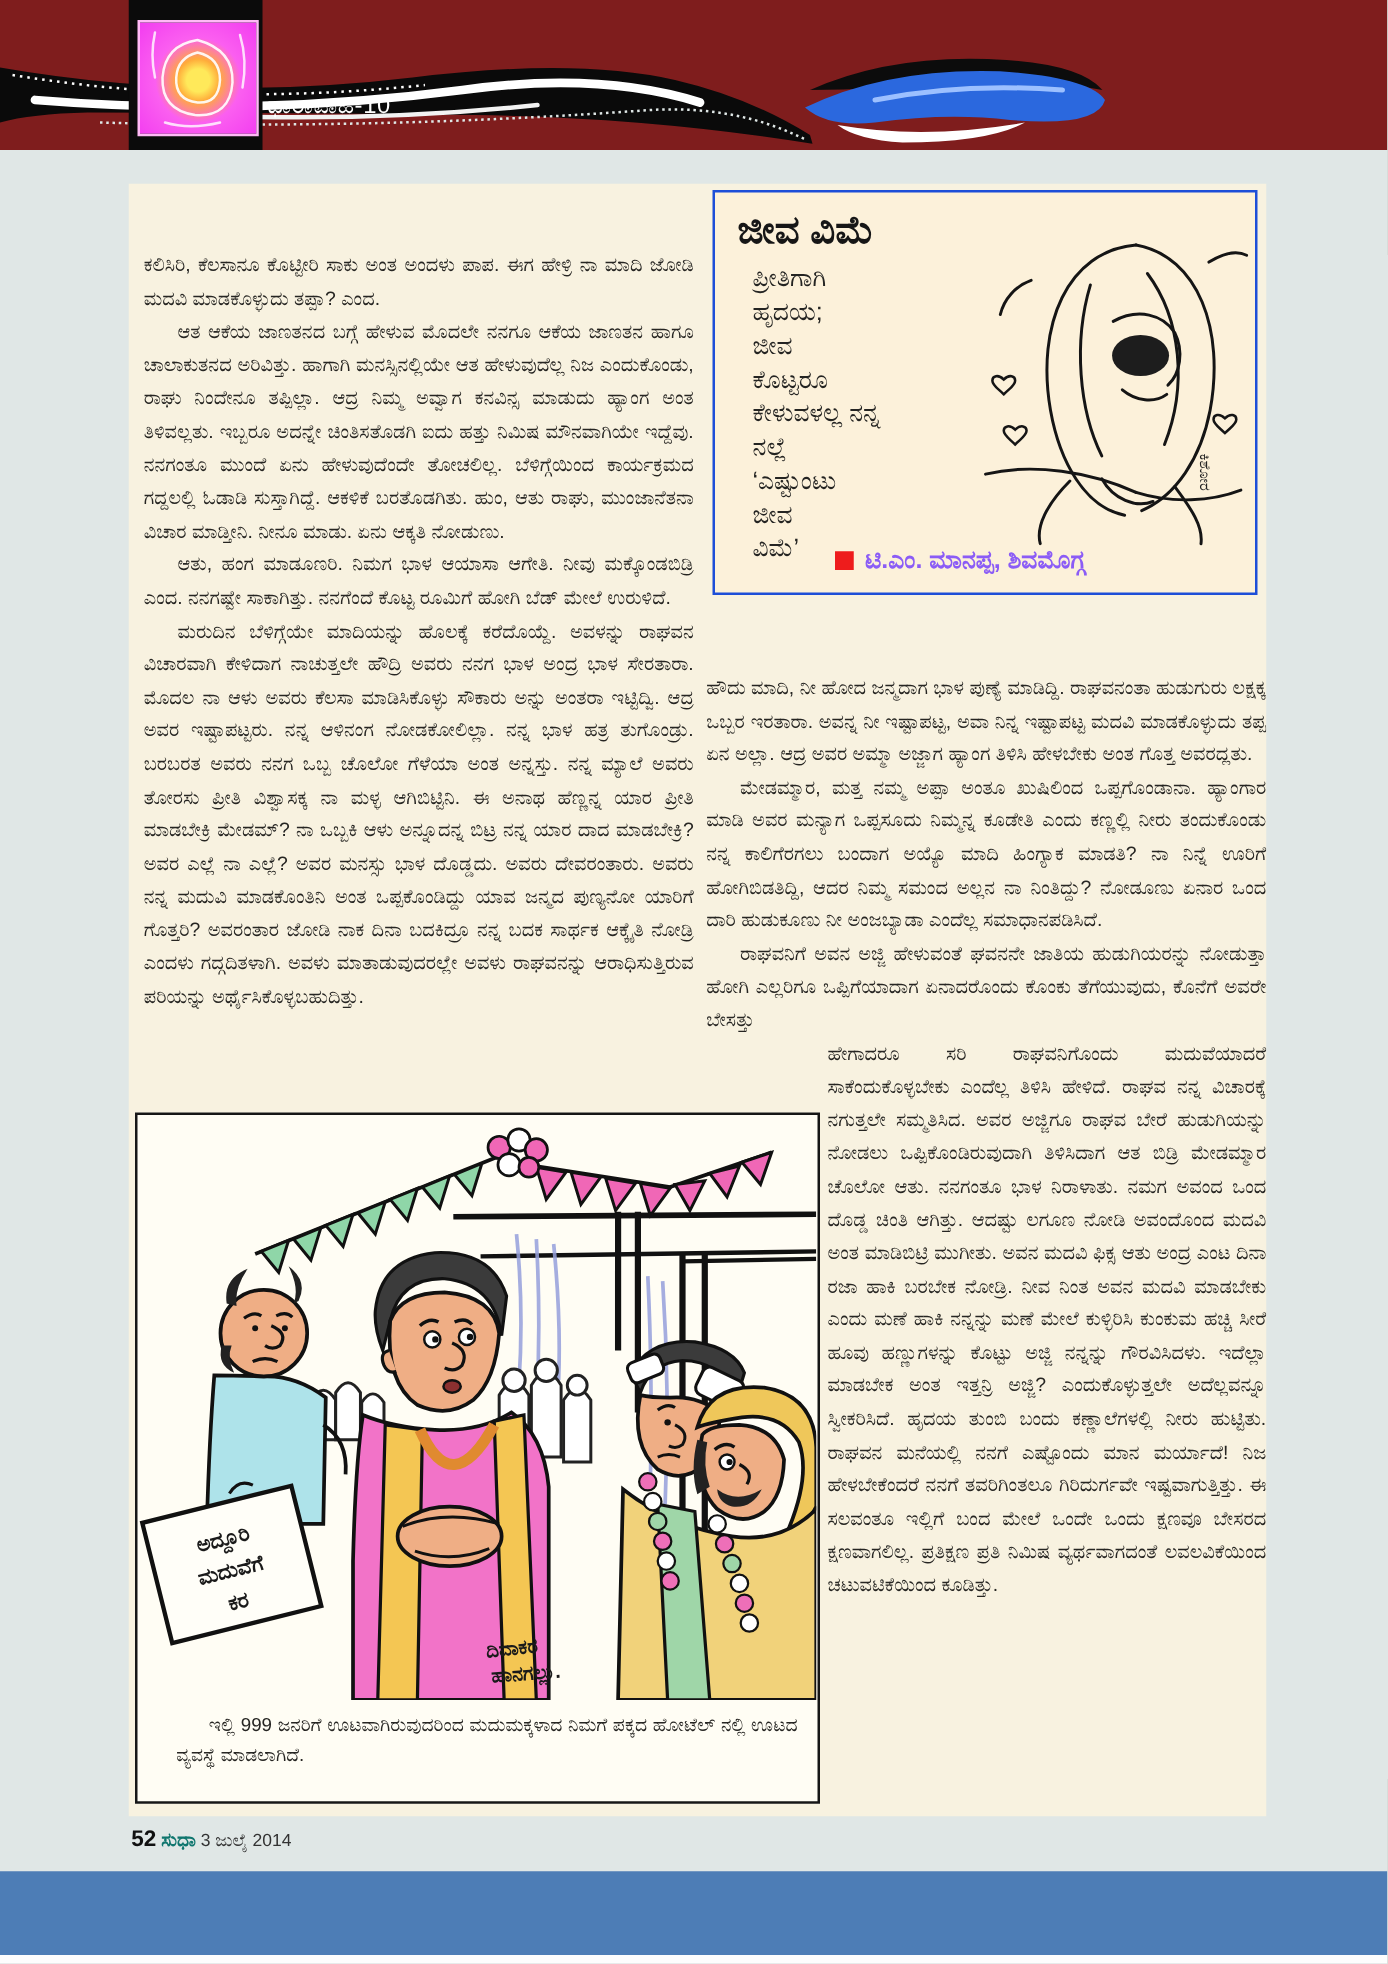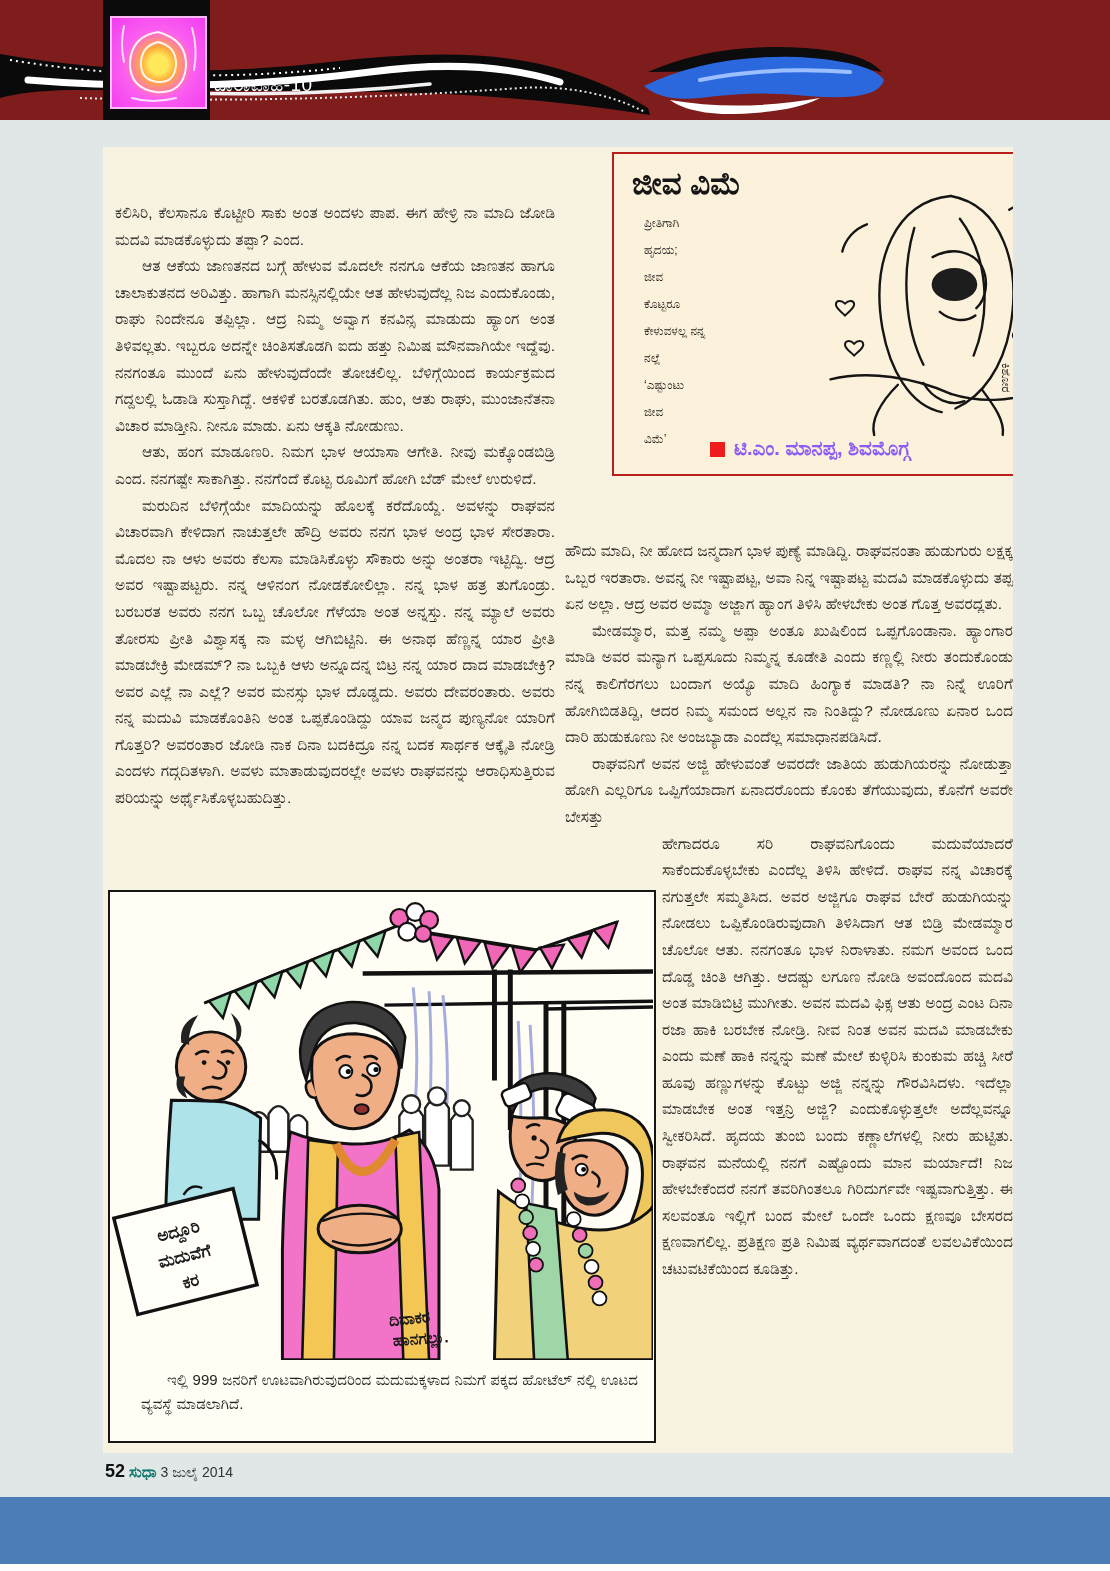--- a/index.html
+++ b/index.html
@@ -17,23 +17,23 @@
   
   .content{position:absolute;left:103px;top:147px;width:910px;height:1306px;background:#f8f2e0;overflow:hidden;}
   .col{position:absolute;font-size:15.5px;line-height:26.6px;text-align:justify;margin-top:39px;}
   .col p{margin:0;}
   .col p.ind{text-indent:27px;}
   .left-col{left:12px;top:14px;width:440px;}
   .right-col{left:462px;top:352px;width:448px;}
   .rc-narrow{margin-left:97px;width:351px;}
   
   .inset{position:absolute;left:467px;top:5px;width:436px;height:324px;background:#fcf1da;
-         border:2px solid #b91c1c;box-sizing:border-box;margin-left:42px;}
+         border:2px solid #1d4ed8;box-sizing:border-box;}
   .inset-title{font-size:31px;font-weight:bold;margin:12px 0 8px 18px;color:#161616;}
-  .poem{margin-left:30px;font-size:12px;line-height:27px;color:#242422;width:160px;}
+  .poem{margin-left:30px;font-size:20px;line-height:27px;color:#242422;width:160px;}
   .inset-illustration{position:absolute;right:4px;top:16px;}
   .inset-author{position:absolute;left:96px;bottom:14px;font-size:20px;font-weight:bold;color:#8b5cf6;}
   .red-sq{display:inline-block;width:15px;height:15px;background:#ee1c1c;margin-right:9px;vertical-align:-2px;}
   
   .cartoon-box{position:absolute;left:5px;top:743px;width:548px;height:553px;background:#fffdf4;
                border:2.5px solid #161616;box-sizing:border-box;}
   .caption{padding:4px 16px 0 31px;font-size:15px;line-height:24px;text-align:justify;}
   .caption span{display:block;text-indent:26px;}
   
   .footer{position:absolute;left:105px;top:1461px;font-size:14px;color:#333;}
@@ -122,21 +122,21 @@
     <div class="col left-col">
       <p>ಕಲಿಸಿರಿ, ಕೆಲಸಾನೂ ಕೊಟ್ಟೀರಿ ಸಾಕು ಅಂತ ಅಂದಳು ಪಾಪ. ಈಗ ಹೇಳ್ರಿ ನಾ ಮಾದಿ ಜೋಡಿ ಮದವಿ ಮಾಡಕೊಳ್ಳುದು ತಪ್ಪಾ? ಎಂದ.</p>
       <p class="ind">ಆತ ಆಕೆಯ ಜಾಣತನದ ಬಗ್ಗೆ ಹೇಳುವ ಮೊದಲೇ ನನಗೂ ಆಕೆಯ ಜಾಣತನ ಹಾಗೂ ಚಾಲಾಕುತನದ ಅರಿವಿತ್ತು. ಹಾಗಾಗಿ ಮನಸ್ಸಿನಲ್ಲಿಯೇ ಆತ ಹೇಳುವುದೆಲ್ಲ ನಿಜ ಎಂದುಕೊಂಡು, ರಾಘು ನಿಂದೇನೂ ತಪ್ಪಿಲ್ಲಾ. ಆದ್ರ ನಿಮ್ಮ ಅವ್ವಾಗ ಕನವಿನ್ಸ ಮಾಡುದು ಹ್ಯಾಂಗ ಅಂತ ತಿಳಿವಲ್ಲತು. ಇಬ್ಬರೂ ಅದನ್ನೇ ಚಿಂತಿಸತೊಡಗಿ ಐದು ಹತ್ತು ನಿಮಿಷ ಮೌನವಾಗಿಯೇ ಇದ್ದೆವು. ನನಗಂತೂ ಮುಂದೆ ಏನು ಹೇಳುವುದೆಂದೇ ತೋಚಲಿಲ್ಲ. ಬೆಳಿಗ್ಗೆಯಿಂದ ಕಾರ್ಯಕ್ರಮದ ಗದ್ದಲಲ್ಲಿ ಓಡಾಡಿ ಸುಸ್ತಾಗಿದ್ದೆ. ಆಕಳಿಕೆ ಬರತೊಡಗಿತು. ಹುಂ, ಆತು ರಾಘು, ಮುಂಜಾನೆತನಾ ವಿಚಾರ ಮಾಡ್ತೀನಿ. ನೀನೂ ಮಾಡು. ಏನು ಆಕ್ಕತಿ ನೋಡುಣು.</p>
       <p class="ind">ಆತು, ಹಂಗ ಮಾಡೂಣರಿ. ನಿಮಗ ಭಾಳ ಆಯಾಸಾ ಆಗೇತಿ. ನೀವು ಮಕ್ಕೊಂಡಬಿಡ್ರಿ ಎಂದ. ನನಗಷ್ಟೇ ಸಾಕಾಗಿತ್ತು. ನನಗೆಂದೆ ಕೊಟ್ಟ ರೂಮಿಗೆ ಹೋಗಿ ಬೆಡ್ ಮೇಲೆ ಉರುಳಿದೆ.</p>
       <p class="ind">ಮರುದಿನ ಬೆಳಿಗ್ಗೆಯೇ ಮಾದಿಯನ್ನು ಹೊಲಕ್ಕೆ ಕರೆದೊಯ್ದೆ. ಅವಳನ್ನು ರಾಘವನ ವಿಚಾರವಾಗಿ ಕೇಳಿದಾಗ ನಾಚುತ್ತಲೇ ಹೌದ್ರಿ ಅವರು ನನಗ ಭಾಳ ಅಂದ್ರ ಭಾಳ ಸೇರತಾರಾ. ಮೊದಲ ನಾ ಆಳು ಅವರು ಕೆಲಸಾ ಮಾಡಿಸಿಕೊಳ್ಳು ಸೌಕಾರು ಅನ್ನು ಅಂತರಾ ಇಟ್ಟಿದ್ವಿ. ಆದ್ರ ಅವರ ಇಷ್ಟಾಪಟ್ಟರು. ನನ್ನ ಆಳಿನಂಗ ನೋಡಕೋಲಿಲ್ಲಾ. ನನ್ನ ಭಾಳ ಹತ್ರ ತುಗೊಂಡ್ರು. ಬರಬರತ ಅವರು ನನಗ ಒಬ್ಬ ಚೊಲೋ ಗೆಳೆಯಾ ಅಂತ ಅನ್ನಸ್ತು. ನನ್ನ ಮ್ಯಾಲೆ ಅವರು ತೋರಸು ಪ್ರೀತಿ ವಿಶ್ವಾಸಕ್ಕ ನಾ ಮಳ್ಳ ಆಗಿಬಿಟ್ಟಿನಿ. ಈ ಅನಾಥ ಹೆಣ್ಣನ್ನ ಯಾರ ಪ್ರೀತಿ ಮಾಡಬೇಕ್ರಿ ಮೇಡಮ್? ನಾ ಒಬ್ಬಕಿ ಆಳು ಅನ್ನೂದನ್ನ ಬಿಟ್ರ ನನ್ನ ಯಾರ ದಾದ ಮಾಡಬೇಕ್ರಿ? ಅವರ ಎಲ್ಲೆ ನಾ ಎಲ್ಲೆ? ಅವರ ಮನಸ್ಸು ಭಾಳ ದೊಡ್ಡದು. ಅವರು ದೇವರಂತಾರು. ಅವರು ನನ್ನ ಮದುವಿ ಮಾಡಕೊಂತಿನಿ ಅಂತ ಒಪ್ಪಕೊಂಡಿದ್ದು ಯಾವ ಜನ್ಮದ ಪುಣ್ಯನೋ ಯಾರಿಗೆ ಗೊತ್ತರಿ? ಅವರಂತಾರ ಜೋಡಿ ನಾಕ ದಿನಾ ಬದಕಿದ್ರೂ ನನ್ನ ಬದಕ ಸಾರ್ಥಕ ಆಕ್ಕೈತಿ ನೋಡ್ರಿ ಎಂದಳು ಗದ್ಗದಿತಳಾಗಿ. ಅವಳು ಮಾತಾಡುವುದರಲ್ಲೇ ಅವಳು ರಾಘವನನ್ನು ಆರಾಧಿಸುತ್ತಿರುವ ಪರಿಯನ್ನು ಅರ್ಥೈಸಿಕೊಳ್ಳಬಹುದಿತ್ತು.</p>
     </div>
 
     <div class="col right-col">
       <p>ಹೌದು ಮಾದಿ, ನೀ ಹೋದ ಜನ್ಮದಾಗ ಭಾಳ ಪುಣ್ಯೆ ಮಾಡಿದ್ದಿ. ರಾಘವನಂತಾ ಹುಡುಗುರು ಲಕ್ಷಕ್ಕ ಒಬ್ಬರ ಇರತಾರಾ. ಅವನ್ನ ನೀ ಇಷ್ಟಾಪಟ್ಟ, ಅವಾ ನಿನ್ನ ಇಷ್ಟಾಪಟ್ಟ ಮದವಿ ಮಾಡಕೊಳ್ಳುದು ತಪ್ಪ ಏನ ಅಲ್ಲಾ. ಆದ್ರ ಅವರ ಅಮ್ಮಾ ಅಜ್ಜಾಗ ಹ್ಯಾಂಗ ತಿಳಿಸಿ ಹೇಳಬೇಕು ಅಂತ ಗೊತ್ತ ಅವರದ್ಲತು.</p>
       <p class="ind">ಮೇಡಮ್ಮಾರ, ಮತ್ತ ನಮ್ಮ ಅಪ್ಪಾ ಅಂತೂ ಖುಷಿಲಿಂದ ಒಪ್ಪಗೊಂಡಾನಾ. ಹ್ಯಾಂಗಾರ ಮಾಡಿ ಅವರ ಮನ್ಯಾಗ ಒಪ್ಪಸೂದು ನಿಮ್ಮನ್ನ ಕೂಡೇತಿ ಎಂದು ಕಣ್ಣಲ್ಲಿ ನೀರು ತಂದುಕೊಂಡು ನನ್ನ ಕಾಲಿಗೆರಗಲು ಬಂದಾಗ ಅಯ್ಯೊ ಮಾದಿ ಹಿಂಗ್ಯಾಕ ಮಾಡತಿ? ನಾ ನಿನ್ನೆ ಊರಿಗೆ ಹೋಗಿಬಿಡತಿದ್ದಿ, ಆದರ ನಿಮ್ಮ ಸಮಂದ ಅಲ್ಲನ ನಾ ನಿಂತಿದ್ದು? ನೋಡೂಣು ಏನಾರ ಒಂದ ದಾರಿ ಹುಡುಕೂಣು ನೀ ಅಂಜಬ್ಯಾಡಾ ಎಂದೆಲ್ಲ ಸಮಾಧಾನಪಡಿಸಿದೆ.</p>
-      <p class="ind">ರಾಘವನಿಗೆ ಅವನ ಅಜ್ಜಿ ಹೇಳುವಂತೆ ಅವರದೇ ಜಾತಿಯ ಹುಡುಗಿಯರನ್ನು ನೋಡುತ್ತಾ ಹೋಗಿ ಎಲ್ಲರಿಗೂ ಒಪ್ಪಿಗೆಯಾದಾಗ ಏನಾದರೊಂದು ಕೊಂಕು ತೆಗೆಯುವುದು, ಕೊನೆಗೆ ಅವರೇ ಬೇಸತ್ತು</p>
+      <p class="ind">ರಾಘವನಿಗೆ ಅವನ ಅಜ್ಜಿ ಹೇಳುವಂತೆ ಘವನನೇ ಜಾತಿಯ ಹುಡುಗಿಯರನ್ನು ನೋಡುತ್ತಾ ಹೋಗಿ ಎಲ್ಲರಿಗೂ ಒಪ್ಪಿಗೆಯಾದಾಗ ಏನಾದರೊಂದು ಕೊಂಕು ತೆಗೆಯುವುದು, ಕೊನೆಗೆ ಅವರೇ ಬೇಸತ್ತು</p>
       <div class="rc-narrow">
         <p>ಹೇಗಾದರೂ ಸರಿ ರಾಘವನಿಗೊಂದು ಮದುವೆಯಾದರೆ ಸಾಕೆಂದುಕೊಳ್ಳಬೇಕು ಎಂದೆಲ್ಲ ತಿಳಿಸಿ ಹೇಳಿದೆ. ರಾಘವ ನನ್ನ ವಿಚಾರಕ್ಕೆ ನಗುತ್ತಲೇ ಸಮ್ಮತಿಸಿದ. ಅವರ ಅಜ್ಜಿಗೂ ರಾಘವ ಬೇರೆ ಹುಡುಗಿಯನ್ನು ನೋಡಲು ಒಪ್ಪಿಕೊಂಡಿರುವುದಾಗಿ ತಿಳಿಸಿದಾಗ ಆತ ಬಿಡ್ರಿ ಮೇಡಮ್ಮಾರ ಚೊಲೋ ಆತು. ನನಗಂತೂ ಭಾಳ ನಿರಾಳಾತು. ನಮಗ ಅವಂದ ಒಂದ ದೊಡ್ಡ ಚಿಂತಿ ಆಗಿತ್ತು. ಆದಷ್ಟು ಲಗೂಣ ನೋಡಿ ಅವಂದೊಂದ ಮದವಿ ಅಂತ ಮಾಡಿಬಿಟ್ರಿ ಮುಗೀತು. ಅವನ ಮದವಿ ಫಿಕ್ಸ ಆತು ಅಂದ್ರ ಎಂಟ ದಿನಾ ರಜಾ ಹಾಕಿ ಬರಬೇಕ ನೋಡ್ರಿ. ನೀವ ನಿಂತ ಅವನ ಮದವಿ ಮಾಡಬೇಕು ಎಂದು ಮಣೆ ಹಾಕಿ ನನ್ನನ್ನು ಮಣೆ ಮೇಲೆ ಕುಳ್ಳಿರಿಸಿ ಕುಂಕುಮ ಹಚ್ಚಿ ಸೀರೆ ಹೂವು ಹಣ್ಣುಗಳನ್ನು ಕೊಟ್ಟು ಅಜ್ಜಿ ನನ್ನನ್ನು ಗೌರವಿಸಿದಳು. ಇದೆಲ್ಲಾ ಮಾಡಬೇಕ ಅಂತ ಇತ್ತನ್ರಿ ಅಜ್ಜಿ? ಎಂದುಕೊಳ್ಳುತ್ತಲೇ ಅದೆಲ್ಲವನ್ನೂ ಸ್ವೀಕರಿಸಿದೆ. ಹೃದಯ ತುಂಬಿ ಬಂದು ಕಣ್ಣಾಲೆಗಳಲ್ಲಿ ನೀರು ಹುಟ್ಟಿತು. ರಾಘವನ ಮನೆಯಲ್ಲಿ ನನಗೆ ಎಷ್ಟೊಂದು ಮಾನ ಮರ್ಯಾದೆ! ನಿಜ ಹೇಳಬೇಕೆಂದರೆ ನನಗೆ ತವರಿಗಿಂತಲೂ ಗಿರಿದುರ್ಗವೇ ಇಷ್ಟವಾಗುತ್ತಿತ್ತು. ಈ ಸಲವಂತೂ ಇಲ್ಲಿಗೆ ಬಂದ ಮೇಲೆ ಒಂದೇ ಒಂದು ಕ್ಷಣವೂ ಬೇಸರದ ಕ್ಷಣವಾಗಲಿಲ್ಲ. ಪ್ರತಿಕ್ಷಣ ಪ್ರತಿ ನಿಮಿಷ ವ್ಯರ್ಥವಾಗದಂತೆ ಲವಲವಿಕೆಯಿಂದ ಚಟುವಟಿಕೆಯಿಂದ ಕೂಡಿತ್ತು.</p>
       </div>
     </div>
 
     <div class="cartoon-box">
       <svg width="543" height="468" viewBox="0 0 548 472">
 
         <path d="M95,112 L300,30" stroke="#111" stroke-width="3" fill="none"></path>
         <path d="M315,40 L430,58 L512,30" stroke="#111" stroke-width="3" fill="none"></path>

